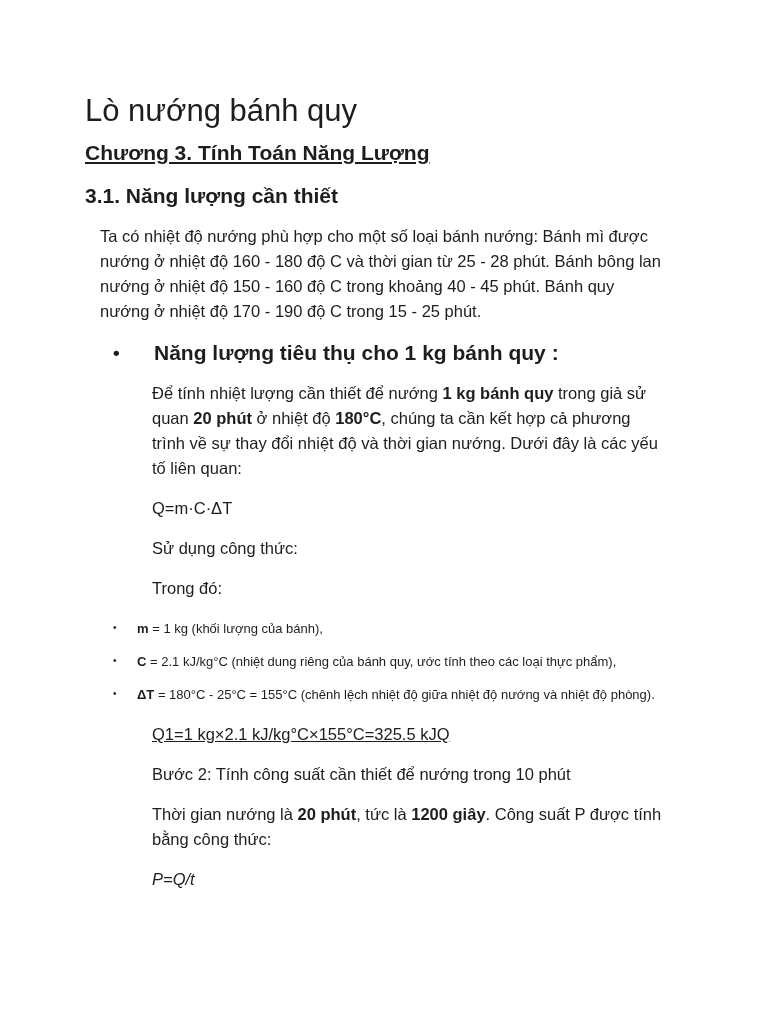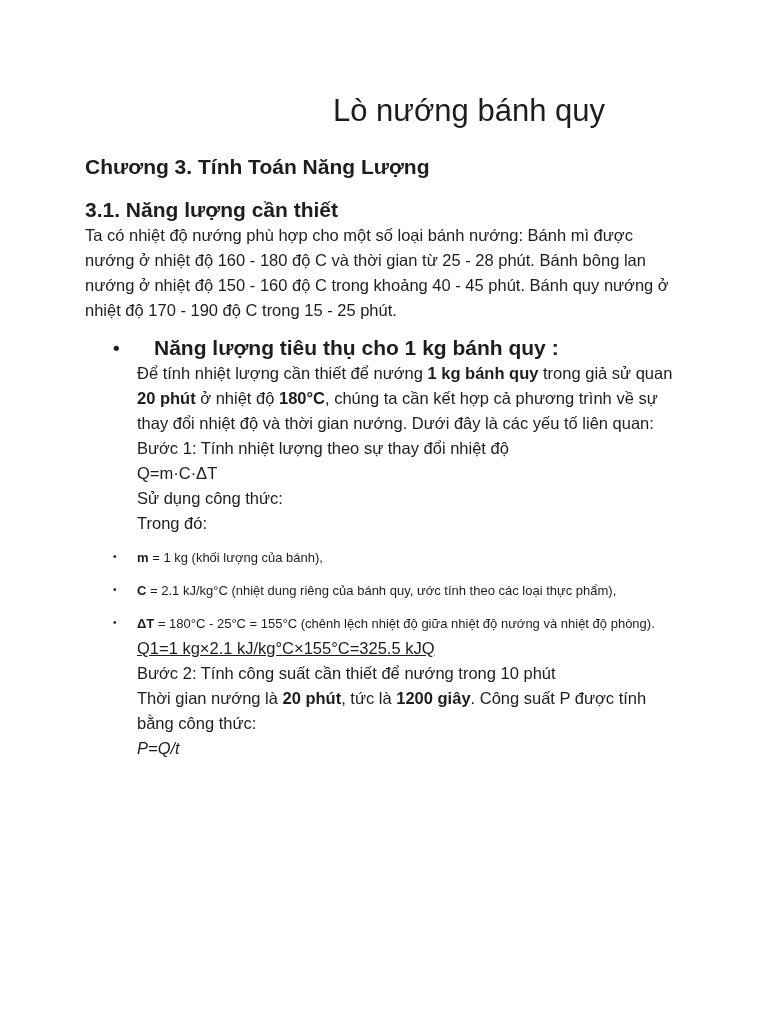--- a/index.html
+++ b/index.html
@@ -21,37 +21,38 @@
     left: 85px;
     top: 0;
     width: 598px;
   }
   .doc-title {
     margin-top: 92px;
     padding-right: 78px;
     font-size: 31px;
     line-height: 38px;
     font-weight: 400;
-    text-align: right;
+    text-align: left;
     white-space: nowrap;
   }
   .h-chapter {
-    margin-top: 23px;
+    margin-top: 9px;
     font-size: 21px;
     line-height: 27px;
     font-weight: 700;
+    text-decoration: underline;
   }
   .h-section {
     margin-top: 16px;
     font-size: 21px;
     line-height: 27px;
     font-weight: 700;
   }
   p.body {
-    margin: 0;
+    margin: 15px;
     font-size: 16.5px;
     line-height: 25px;
     font-weight: 400;
   }
   p.body b { font-weight: 700; }
   .intro { margin-top: 17px; }
 
   .bullet-row {
     display: flex;
     margin-top: 11px;
@@ -120,21 +121,20 @@
 
     <div class="bullet-row">
       <span class="bh-marker">•</span>
       <span class="bh-text">Năng lượng tiêu thụ cho 1 kg bánh quy :</span>
     </div>
 
     <div class="indent">
 
       <p class="body p-energy"><span>Để tính nhiệt lượng cần thiết để nướng </span><b>1 kg bánh quy</b><span> trong giả sử quan </span><b>20 phút</b><span> ở nhiệt độ </span><b>180°C</b><span>, chúng ta cần kết hợp cả phương trình về sự thay đổi nhiệt độ và thời gian nướng. Dưới đây là các yếu tố liên quan:</span></p>
 
-      <p class="body p-bold p-step1">Bước 1: Tính nhiệt lượng theo sự thay đổi nhiệt độ</p>
 
       <p class="body p-formula1">Q=m·C·ΔT</p>
 
       <p class="body p-use">Sử dụng công thức:</p>
 
       <p class="body p-where">Trong đó:</p>
 
       <div class="varlist">
         <div class="var-row">
           <span class="var-marker">•</span>

